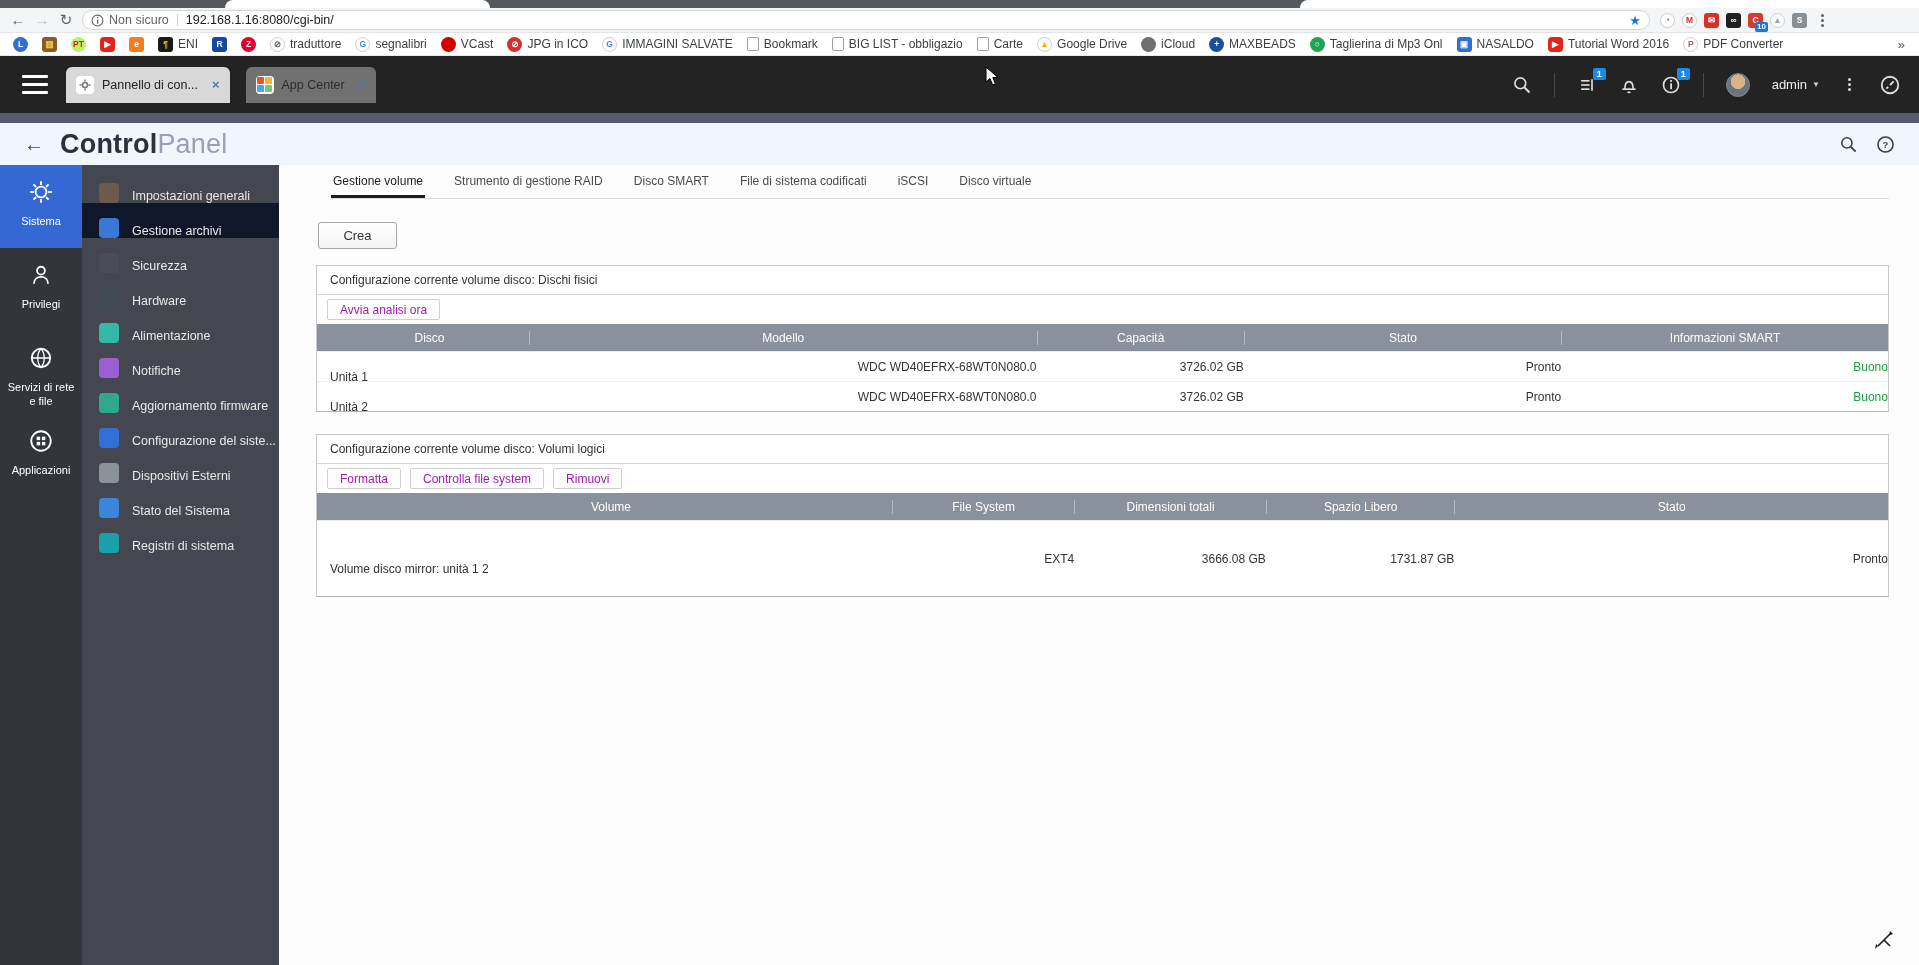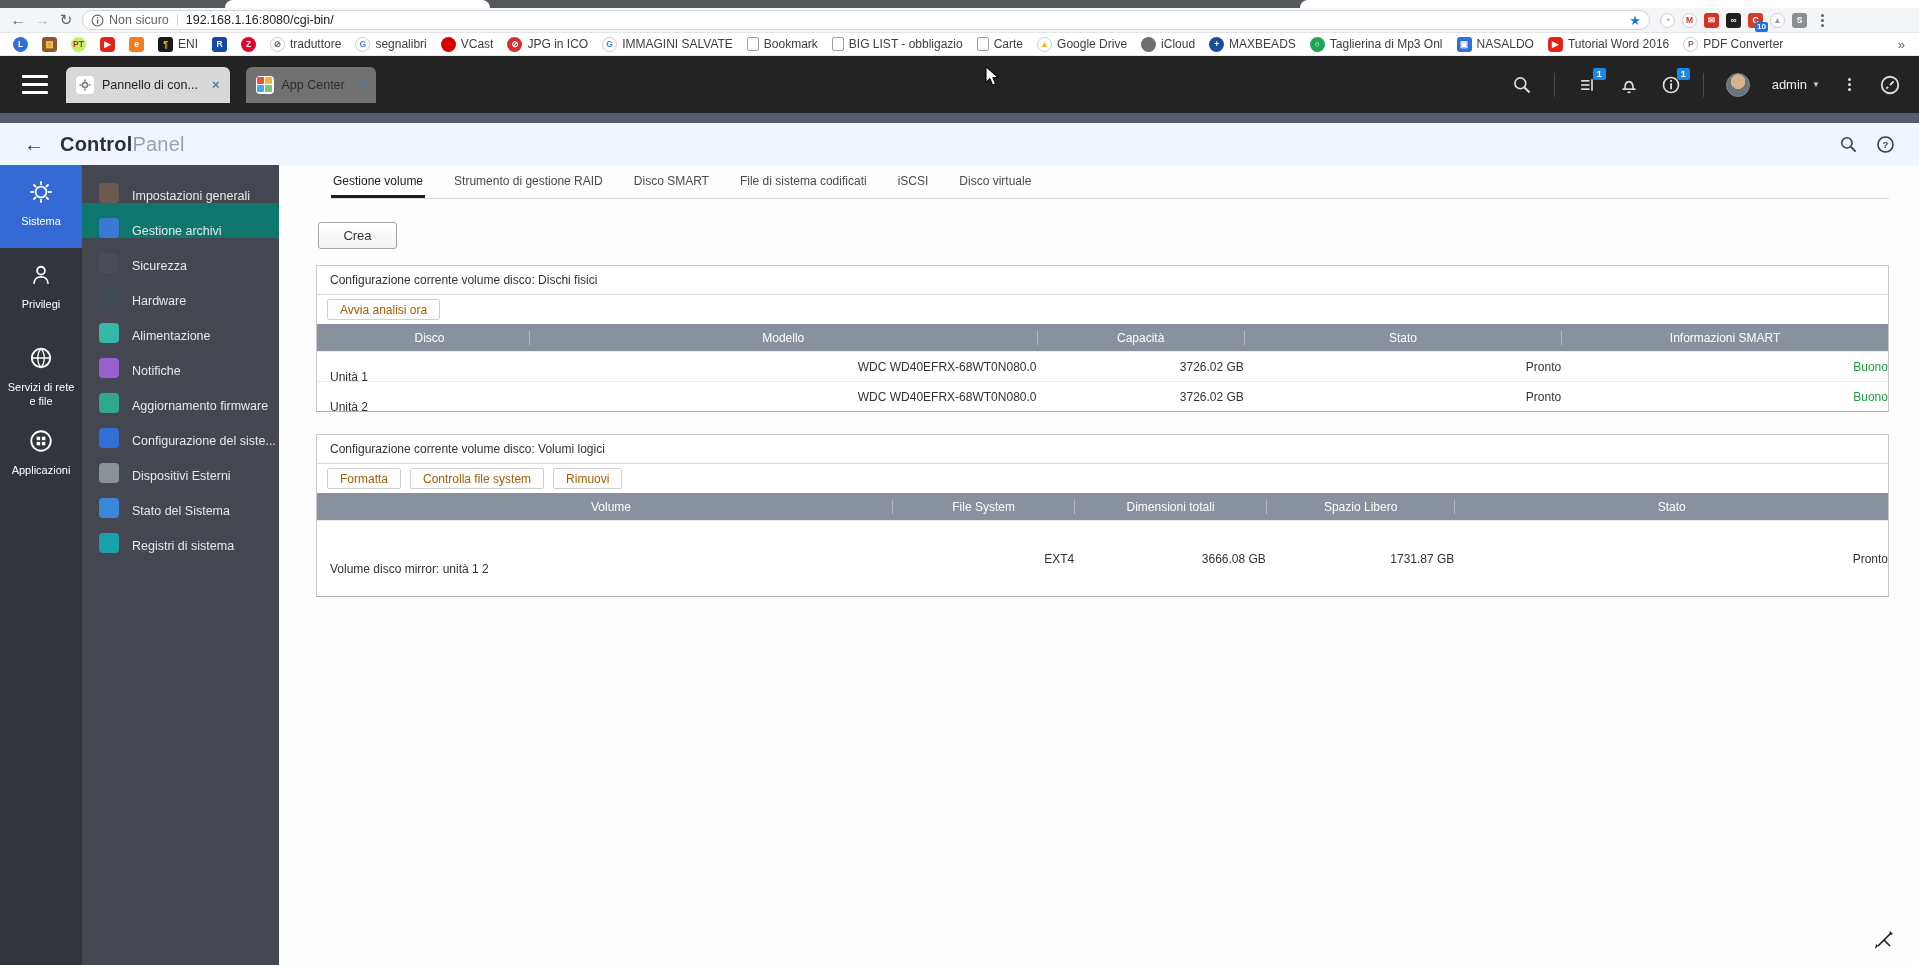--- a/index.html
+++ b/index.html
@@ -62,52 +62,52 @@
   .vdiv { width:1px; height:24px; background:#4a4a4a; }
   .avatar { width:24px; height:24px; border-radius:50%;
     background:radial-gradient(circle at 50% 35%, #d7b38c 0 40%, #6b757e 41% 100%); border:1px solid #888;}
   .adminlbl { color:#eee; font-size:13px; display:flex; align-items:center; gap:5px;}
   .caret { font-size:8px; color:#ccc; }
 
   
   .cp-strip { height:10px; background:#565a6e; }
   .cp-header { height:42px; background:#f1f5fd; display:flex; align-items:center; padding:0 24px;}
   .cp-back { font-size:20px; color:#3a3f4e; margin-right:16px; }
-  .cp-title { font-size:20px; letter-spacing:0.2px; }
+  .cp-title { font-size:27px; letter-spacing:0.2px; }
   .cp-title .b { font-weight:bold; color:#2b2f3e; }
   .cp-title .l { color:#9aa0b4; }
   .cp-hicons { margin-left:auto; display:flex; gap:18px; align-items:center; }
 
   .cp-body { display:flex; height:800px; }
   .rail { width:82px; background:#33353d; flex:none; }
   .rail-item { height:83px; color:#fff; text-align:center; padding-top:14px; }
   .rail-item.active { background:#3468d2; }
   .rail-item .rlabel { font-size:11px; margin-top:6px; line-height:1.25; padding:0 4px; }
   .menu { width:197px; background:#454750; flex:none; padding-top:3px; }
   .menu-item { height:35px; display:flex; align-items:flex-end; gap:13px; padding-left:17px;
     color:#e8e8e8; font-size:12.5px; }
-  .menu-item.selected { background:#0f766e; }
+  .menu-item.selected { background:#0f172a; }
   .mchip { width:20px; height:20px; border-radius:4px; flex:none; }
 
   .main { flex:1; background:#fdfdfd; padding:0 30px 0 37px; }
   .cp-tabs { display:flex; gap:27px; height:34px; align-items:flex-end;
     border-bottom:1px solid #dcdcdc; margin-left:15px; }
   .cp-tab { font-size:12px; color:#4a4a4a; padding:0 2px 10px; white-space:nowrap;}
   .cp-tab.active { color:#222; padding-bottom:7px; border-bottom:3px solid #1d1d1d; }
 
   .crea-btn { margin:23px 0 0 2px; width:79px; height:27px; background:linear-gradient(#fff,#f3f3f3);
     border:1px solid #a6a6a6; border-radius:3px; font-size:13px; color:#333; }
 
   .panel { width:1573px; border:1px solid #c9c9c9; border-bottom:1px solid #aeb3bd; background:#fff; }
   .p1 { margin-top:16px; }
   .p2 { margin-top:22px; }
   .ptitle { font-size:12px; color:#333; padding:7px 13px; border-bottom:1px solid #d9d9d9; }
   .ptools { padding:4px 0 4px 10px; display:flex; gap:9px; }
   .btn-dis { height:21px; font-size:12px; padding:0 12px; border:1px solid #d0d0d0;
-    color:#a16207; background:#fdfdfd; border-radius:2px; }
+    color:#a21caf; background:#fdfdfd; border-radius:2px; }
   .thead { display:flex; background:#8a919e; height:27px; align-items:center; }
   .th { color:#fff; font-size:12px; text-align:center; }
   .th + .th { border-left:1px solid #b3b9c3; }
   .th.first { text-align:center; padding-left:13px; }
   .trow { display:flex; align-items:center; height:30px; font-size:12px; color:#333;
     border-top:1px solid #ececec; }
   .trow.tall { height:76px; }
   .td { text-align:right; }
   .td.first { text-align:left; padding-left:13px;margin-top:20px; }
   .td.good { color:#1f9e40; }

